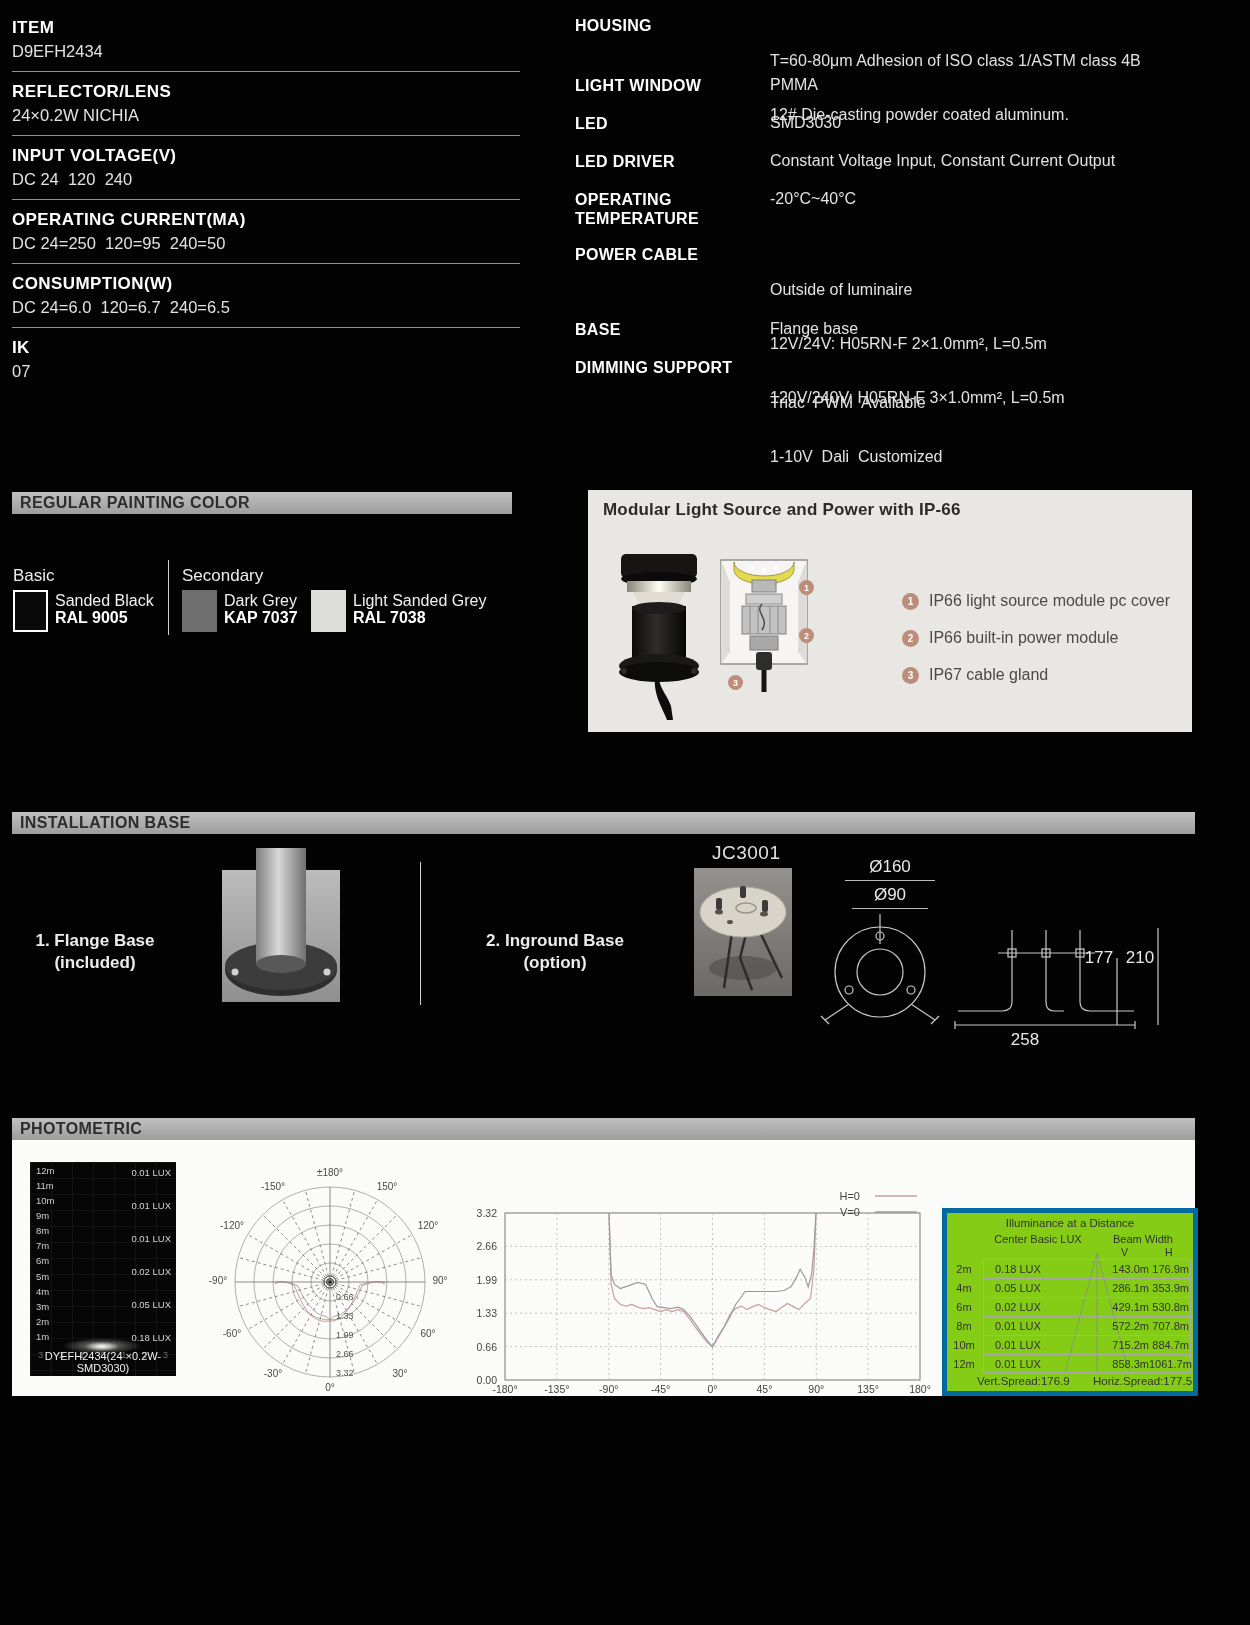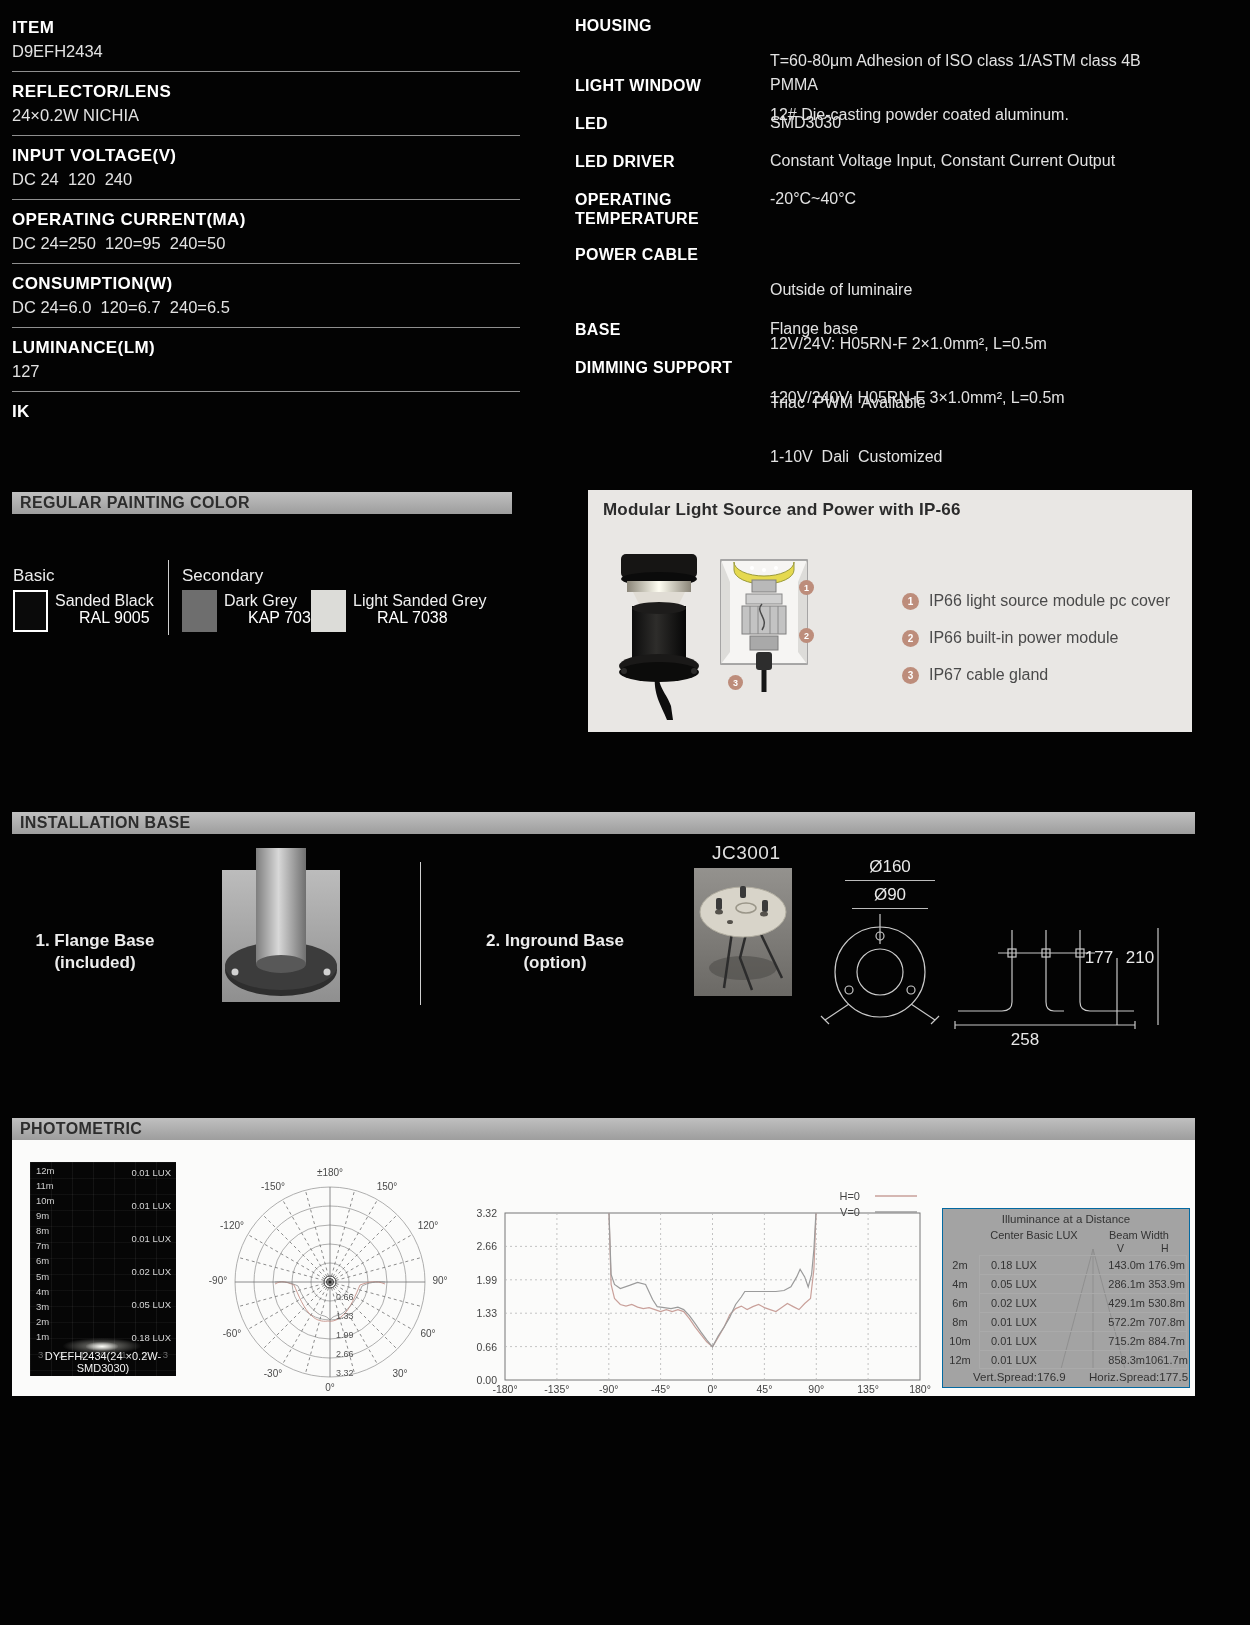--- a/index.html
+++ b/index.html
@@ -17,21 +17,21 @@
   .rrow{position:absolute;left:0;width:625px;}
   .rlabel{position:absolute;left:0;top:0;width:180px;font-size:16px;font-weight:bold;color:#ffffff;letter-spacing:.3px;line-height:19px;}
   .rval{position:absolute;left:195px;top:0;width:430px;font-size:16px;color:#e2e2e2;line-height:18px;white-space:pre-wrap;}
   
   .bar{height:22px;background:linear-gradient(#c0c0c0,#9d9d9d);color:#2d2d2d;font-size:16px;
        font-weight:bold;letter-spacing:.4px;display:flex;align-items:center;padding-left:8px;box-sizing:border-box;}
   
   .pc-group-label{font-size:17px;color:#ececec;}
   .swatch{width:35px;height:42px;box-sizing:border-box;}
   .sw-name{font-size:16px;color:#f0f0f0;line-height:17px;}
-  .sw-code{font-size:16px;font-weight:normal;color:#ffffff;line-height:18px;margin-left:24px;}
+  .sw-code{font-size:16px;font-weight:bold;color:#ffffff;line-height:18px;}
   .vdiv{width:1px;background:#cfcfcf;}
   
   .modular{left:588px;top:490px;width:604px;height:242px;background:#e9e7e4;}
   .mod-title{position:absolute;left:15px;top:10px;font-size:17px;font-weight:bold;color:#2b2b2b;letter-spacing:.2px;}
   .callout-num{position:absolute;width:15px;height:15px;border-radius:50%;color:#fff;font-size:9px;font-weight:bold;
                display:flex;align-items:center;justify-content:center;}
   .leg-item{position:absolute;left:314px;height:18px;display:flex;align-items:center;}
   .leg-circ{width:17px;height:17px;border-radius:50%;color:#fff;font-size:10px;font-weight:bold;
             display:flex;align-items:center;justify-content:center;flex:0 0 17px;}
   .leg-text{margin-left:10px;font-size:16px;color:#4a4a4a;}
@@ -64,21 +64,21 @@
   .pa3{left:52px;top:56px}.pa4{left:248px;top:56px}.pa5{left:38px;top:111px}.pa6{left:260px;top:111px}
   .pa7{left:52px;top:164px}.pa8{left:248px;top:164px}.pa9{left:93px;top:204px}.pa10{left:220px;top:204px}
   .pa11{left:150px;top:218px}
   .pr{position:absolute;left:156px;font-size:9px;color:#555;}
   .pr0{top:128px}.pr1{top:147px}.pr2{top:166px}.pr3{top:185px}.pr4{top:204px}
   .cart-wrap{position:absolute;left:443px;top:70px;width:490px;height:206px;}
   .cart-tick{font-size:10.5px;fill:#444;}
   .cart-legend-text{font-size:11px;fill:#444;}
   
   .lux-title{position:absolute;left:935px;top:66px;font-size:12.5px;color:#3a3a3a;margin-top:24px;}
-  .lux-table{position:absolute;left:930px;top:90px;width:246px;height:178px;background:#a3a3a3;border:1px solid #0369a1;}
+  .lux-table{position:absolute;left:930px;top:90px;width:246px;height:178px;background:#84cc16;border:5px solid #0369a1;}
   .lt-h1{position:absolute;left:0;top:4px;width:100%;text-align:center;font-size:11.5px;color:#333;}
   .lt-colhead{position:absolute;font-size:11px;color:#333;text-align:center;}
   .lt-sub{position:absolute;font-size:10.5px;color:#333;}
   .lt-dist{position:absolute;left:0;width:34px;text-align:center;font-size:11px;color:#333;}
   .lt-row-border{position:absolute;left:36px;right:2px;height:19px;border:1px solid #aaa;border-bottom:none;box-sizing:border-box;}
   .lt-lux{position:absolute;left:48px;width:80px;font-size:11px;color:#333;}
   .lt-v{position:absolute;left:158px;width:44px;text-align:right;font-size:11px;color:#333;}
   .lt-h{position:absolute;left:202px;width:40px;text-align:right;font-size:11px;color:#333;}
   .lt-footer{position:absolute;font-size:11.5px;color:#333;}
 </style>
@@ -101,26 +101,23 @@
       <div class="sval">DC 24  120  240</div>
     </div>
     <div class="srow">
       <div class="slabel">OPERATING CURRENT(MA)</div>
       <div class="sval">DC 24=250  120=95  240=50</div>
     </div>
     <div class="srow">
       <div class="slabel">CONSUMPTION(W)</div>
       <div class="sval">DC 24=6.0  120=6.7  240=6.5</div>
     </div>
-    <div class="srow">
-      <div class="slabel">LUMINANCE(LM)</div>
-      <div class="sval">127</div>
-    </div>
     <div class="srow last">
       <div class="slabel">IK</div>
+      <div class="sval">07</div>
     </div>
   </div>
 
   <div class="abs specs-right">
     <div class="rrow" style="top:16px">
       <div class="rlabel">HOUSING</div>
       <div class="rval">
         <div>T=60-80μm Adhesion of ISO class 1/ASTM class 4B</div>
         <div>12# Die-casting powder coated aluminum.</div>
       </div>

